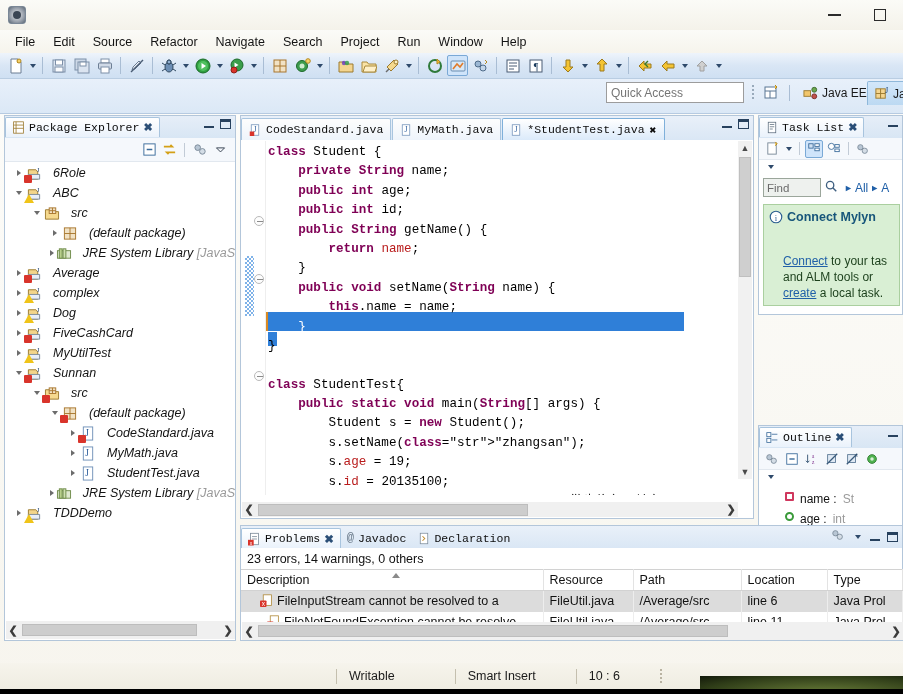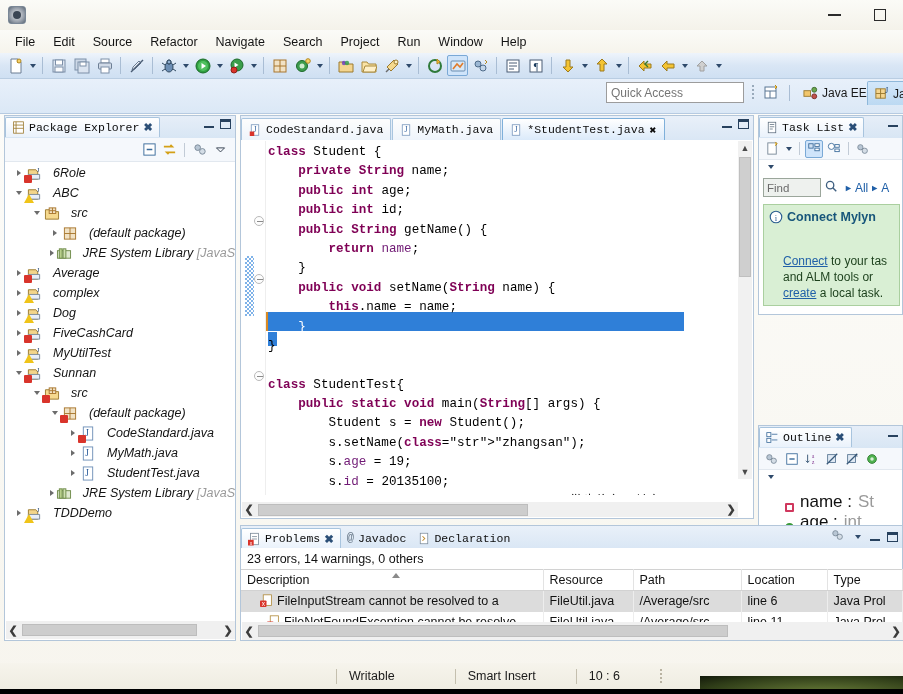--- a/index.html
+++ b/index.html
@@ -151,21 +151,21 @@
   .etab.active{ background:linear-gradient(to bottom,#ffffff,#dbeafa); border-color:#7fb0da; }
   .code-wrap{position:absolute;left:1px;top:25px;width:510px;height:354px;background:#fff;overflow:hidden;}
   .gutter{position:absolute;left:0;top:0;width:24px;height:354px;background:#fff;border-right:1px solid #eee;}
   .changebar{position:absolute;left:3px;top:115px;width:9px;height:60px;
     background:repeating-conic-gradient(#7fb2e8 0% 25%, #ffffff 0% 50%) 0/4px 4px;}
   .fold{position:absolute;left:12px;width:10px;height:10px;border:1px solid #b9b9b9;border-radius:50%;background:#fdfdfd;}
   .fold::before{content:"";position:absolute;left:2px;top:4px;width:6px;height:1px;background:#8a8a8a;}
   .code{position:absolute;left:26px;top:2px;width:470px;
     font-family:"Liberation Mono",monospace;font-size:12.6px;line-height:19.4px;color:#000;white-space:pre;}
   .kw{color:#7f0055;font-weight:bold;}
-  .fld{color:#701a75;}
+  .fld{color:#b91c1c;}
   .stfld{color:#0000c0;font-style:italic;}
   .selline{position:absolute;left:26px;width:416px;height:19px;background:#2f7fd8;}
   .selcaret{position:absolute;left:24px;width:2px;height:19px;background:#d98a24;}
   .selbrace{position:absolute;width:9px;height:14px;background:#2f7fd8;}
   .vscroll{position:absolute;right:1px;top:25px;width:14px;height:338px;background:#f1f1f1;}
   .vs-up,.vs-dn{width:14px;height:14px;display:flex;align-items:center;justify-content:center;color:#4a4a4a;font-size:9px;}
   .vs-thumb{position:absolute;left:1px;top:16px;width:12px;height:120px;background:#cfcfcf;border:1px solid #bfbfbf;}
   .ehscroll{position:absolute;left:1px;bottom:1px;width:496px;height:15px;background:#f0f0f0;display:flex;align-items:center;}
 
   
@@ -175,21 +175,21 @@
              display:flex;align-items:center;padding:0 3px;font-size:11.5px;color:#6b6b6b;}
   .mylyn{
     margin:7px 2px 0 4px;background:#d9efd4;border:1px solid #aacf9f;padding:4px 5px;
     font-size:12px;color:#1b3f1b;line-height:16px;
   }
   .mylyn b{ color:#17557a;font-size:12.5px; }
   .mylyn a{ color:#2060a8;text-decoration:underline; }
 
   
   #outline{ left:758px;top:318px;width:145px;height:200px;border:1px solid #b3c6da;background:#fff;}
-  .orow{height:20px;display:flex;align-items:flex-end;gap:6px;padding-left:26px;font-size:17px;color:#111;white-space:nowrap;}
+  .orow{height:20px;display:flex;align-items:flex-start;gap:6px;padding-left:26px;font-size:12px;color:#111;white-space:nowrap;}
   .orow.sel{background:#e0e0e0;}
   .odot{width:9px;height:9px;border-radius:50%;flex:0 0 9px;}
   .odot.priv{border-radius:1px;background:#fff;border:2px solid #d0385e;}
   .odot.pub{background:#fff;border:2px solid #3a9a3a;}
   .odot.pubm{background:#4fb24f;border:1px solid #2f7a2f;}
   .otype{color:#9a9a9a;}
 
   
   #problems{ left:240px;top:418px;width:663px;height:116px;border:1px solid #b3c6da;background:#fff;}
   .ptabs{height:22px;background:linear-gradient(to bottom,#e9f0f9,#dae7f5);display:flex;align-items:flex-end;position:relative;}

